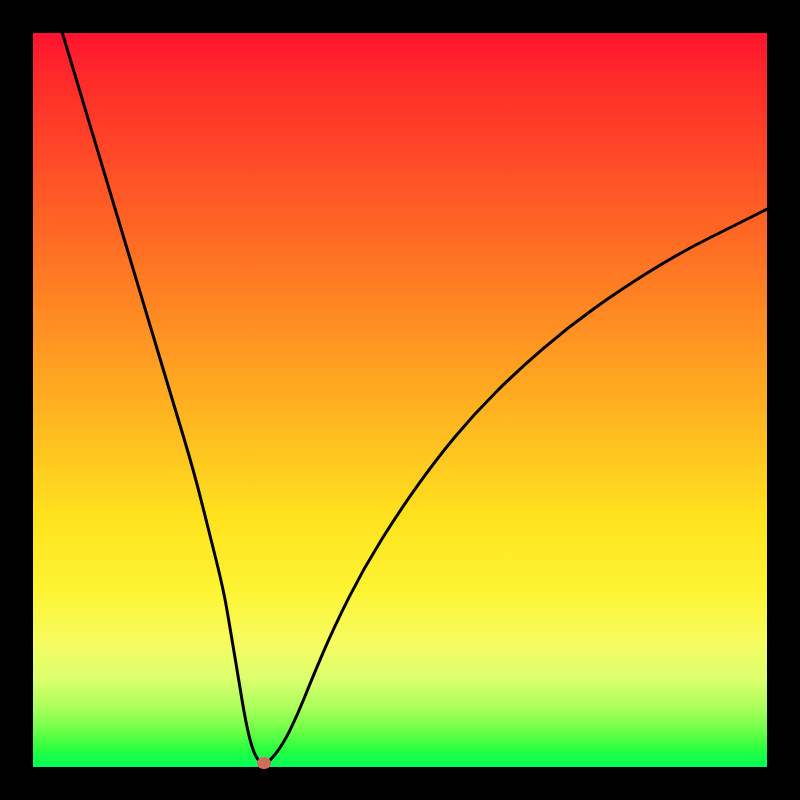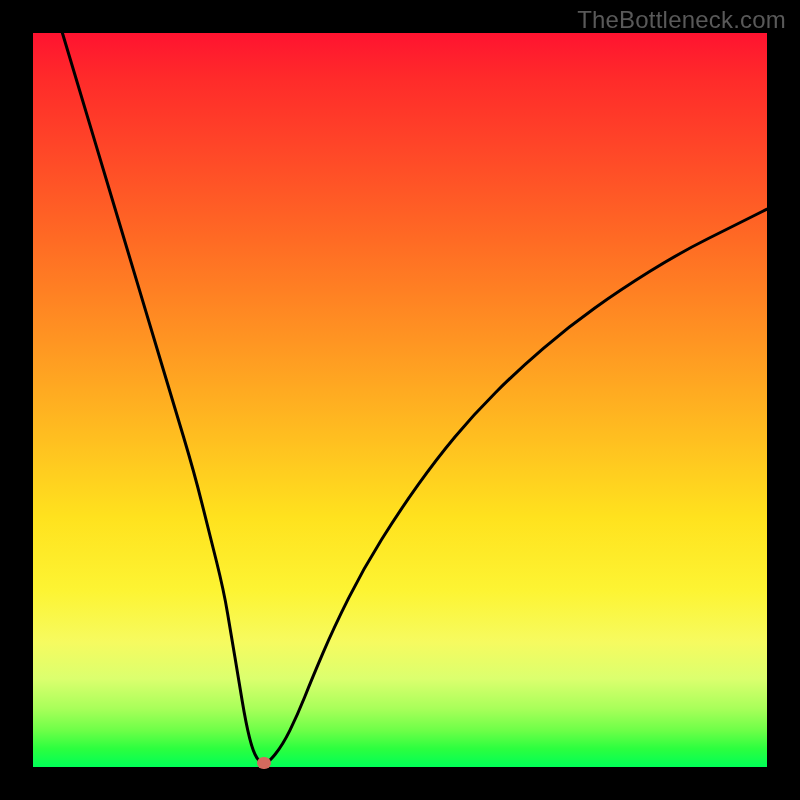--- a/index.html
+++ b/index.html
@@ -67,21 +67,20 @@
     background: #d46a5e;
     border-radius: 50% / 55%;
     transform: translate(-50%, -50%);
   }
 </style>
 </head>
 <body>
 
 <div class="frame">
 
-  <div class="watermark">TheBottleneck.com</div>
 
   <div class="plot-area">
 
     <svg class="curve" viewBox="0 0 734 734" preserveAspectRatio="none">
       <path fill="none" stroke="#000" stroke-width="3" stroke-linejoin="round" stroke-linecap="round" d="M 29.4 0.0 Q 51.4 73.4 62.4 110.1 Q 73.4 146.8 84.4 183.5 Q 95.4 220.2 106.4 256.9 Q 117.4 293.6 128.4 330.3 Q 139.5 367.0 150.5 403.7 Q 161.5 440.4 168.8 469.8 Q 176.2 499.1 183.5 528.5 Q 190.8 557.8 194.5 579.9 Q 198.2 601.9 201.9 623.9 Q 205.5 645.9 209.2 667.9 Q 212.9 690.0 216.5 704.6 Q 220.2 719.3 223.9 724.8 Q 227.5 730.3 231.2 730.3 Q 234.9 730.3 242.2 721.2 Q 249.6 712.0 256.9 697.3 Q 264.2 682.6 271.6 664.3 Q 278.9 645.9 289.9 620.2 Q 300.9 594.5 315.6 565.2 Q 330.3 535.8 348.6 506.5 Q 367.0 477.1 385.4 451.4 Q 403.7 425.7 422.1 403.7 Q 440.4 381.7 462.4 359.7 Q 484.4 337.6 510.1 315.6 Q 535.8 293.6 561.5 275.3 Q 587.2 256.9 616.6 238.6 Q 645.9 220.2 675.3 205.5 Q 704.6 190.8 719.3 183.5 T 734.0 176.2"></path>
     </svg>
 
     <div class="marker" style="left: 231.21px; top: 730.33px; background: rgb(212, 106, 94);"></div>
   </div>
 

